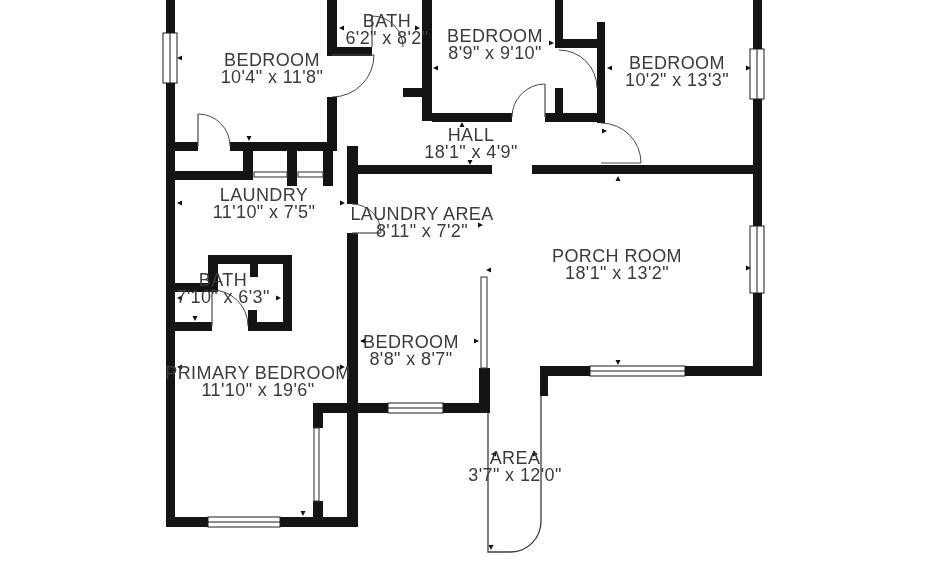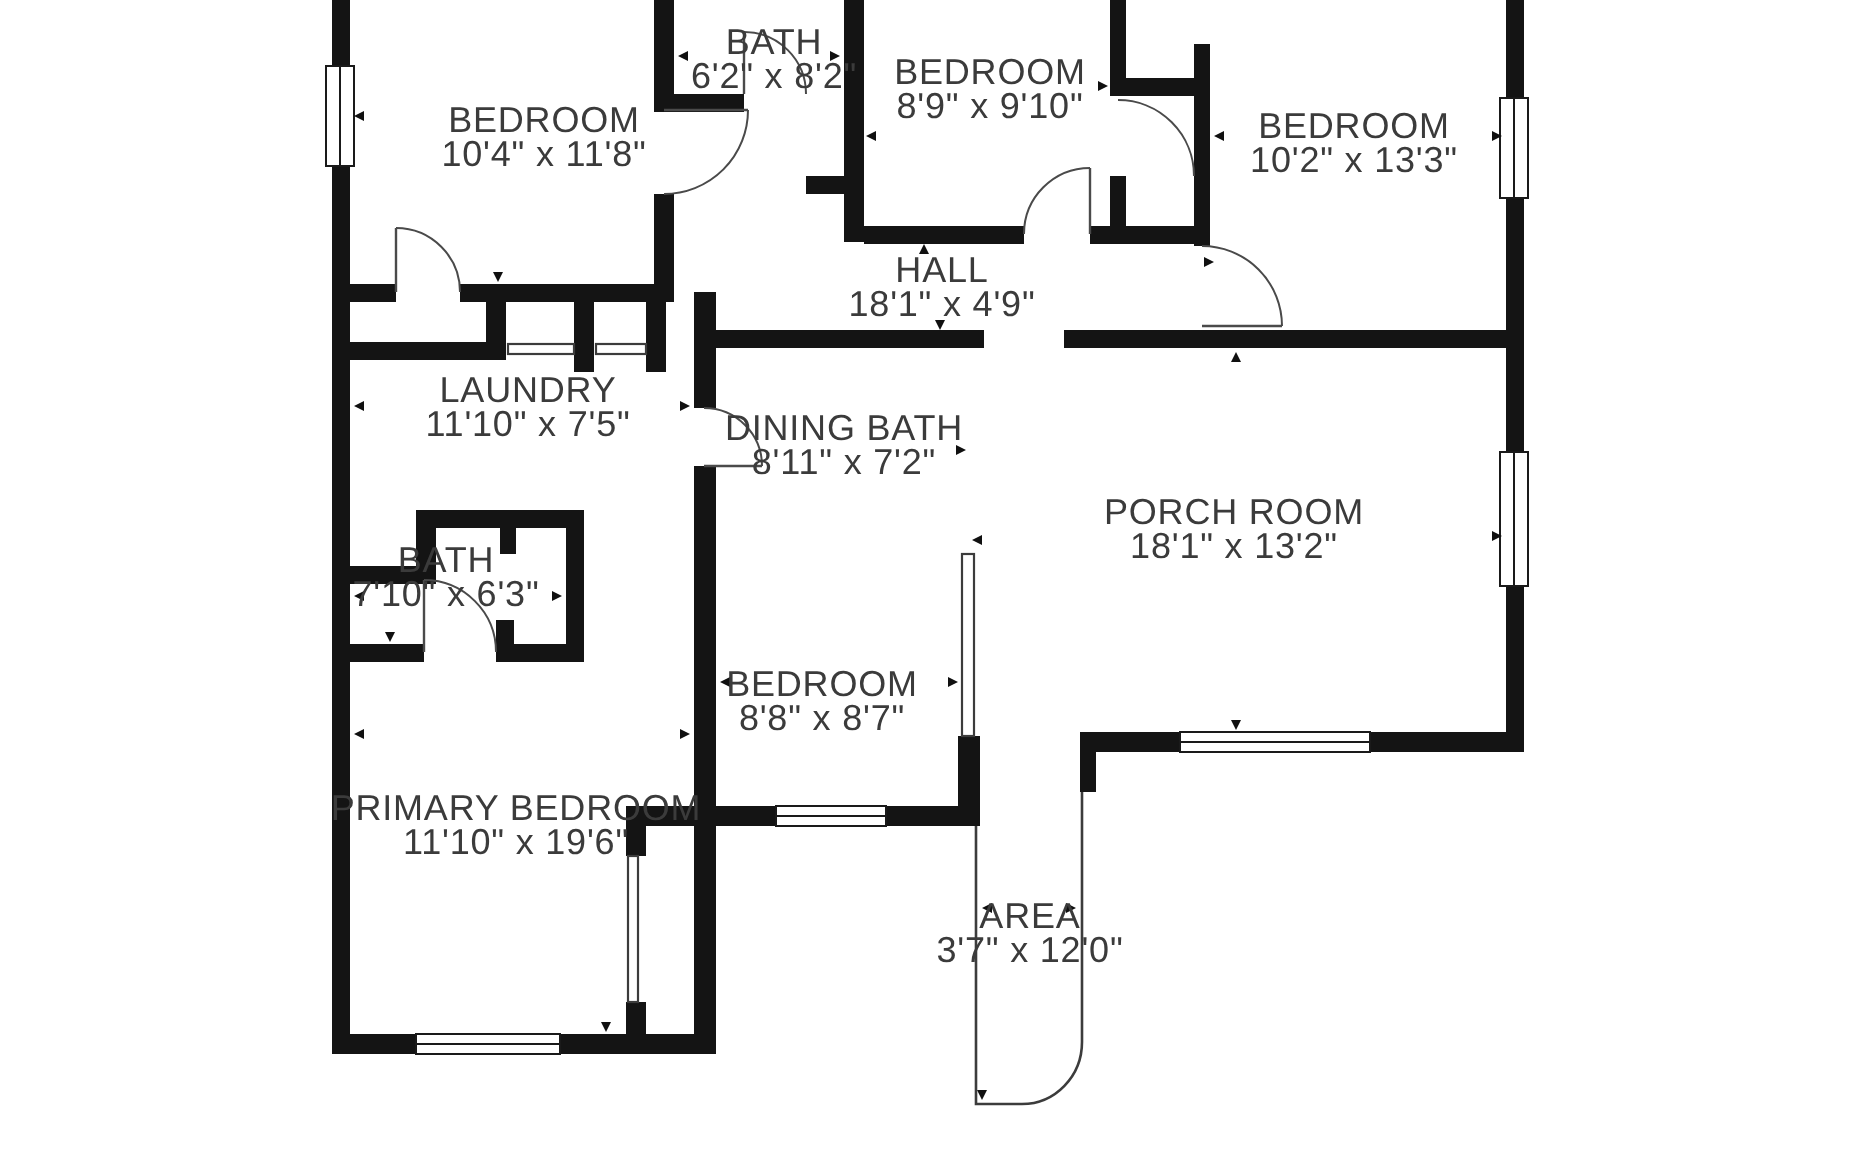--- a/index.html
+++ b/index.html
@@ -212,36 +212,36 @@
   </div>
   <div class="room-label" style="left:471px;top:127px">
     <div>HALL</div>
     <div>18'1" x 4'9"</div>
   </div>
   <div class="room-label" style="left:264px;top:187px">
     <div>LAUNDRY</div>
     <div>11'10" x 7'5"</div>
   </div>
   <div class="room-label" style="left:422px;top:206px">
-    <div>DINING BATH</div>
+    <div>LAUNDRY AREA</div>
     <div>8'11" x 7'2"</div>
   </div>
   <div class="room-label" style="left:617px;top:248px">
     <div>PORCH ROOM</div>
     <div>18'1" x 13'2"</div>
   </div>
   <div class="room-label" style="left:223px;top:272px">
     <div>BATH</div>
     <div>7'10" x 6'3"</div>
   </div>
   <div class="room-label" style="left:411px;top:334px">
     <div>BEDROOM</div>
     <div>8'8" x 8'7"</div>
   </div>
-  <div class="room-label" style="left:258px;top:396px">
+  <div class="room-label" style="left:258px;top:365px">
     <div>PRIMARY BEDROOM</div>
     <div>11'10" x 19'6"</div>
   </div>
   <div class="room-label" style="left:515px;top:450px">
     <div>AREA</div>
     <div>3'7" x 12'0"</div>
   </div>
 
 </div>
 

